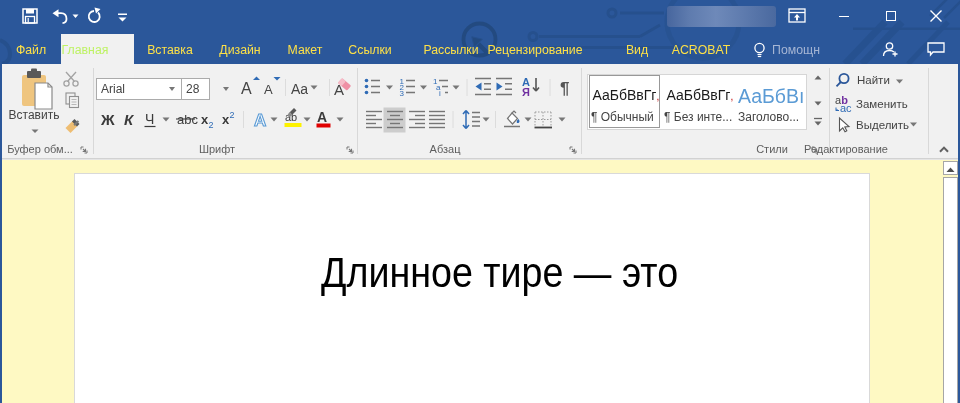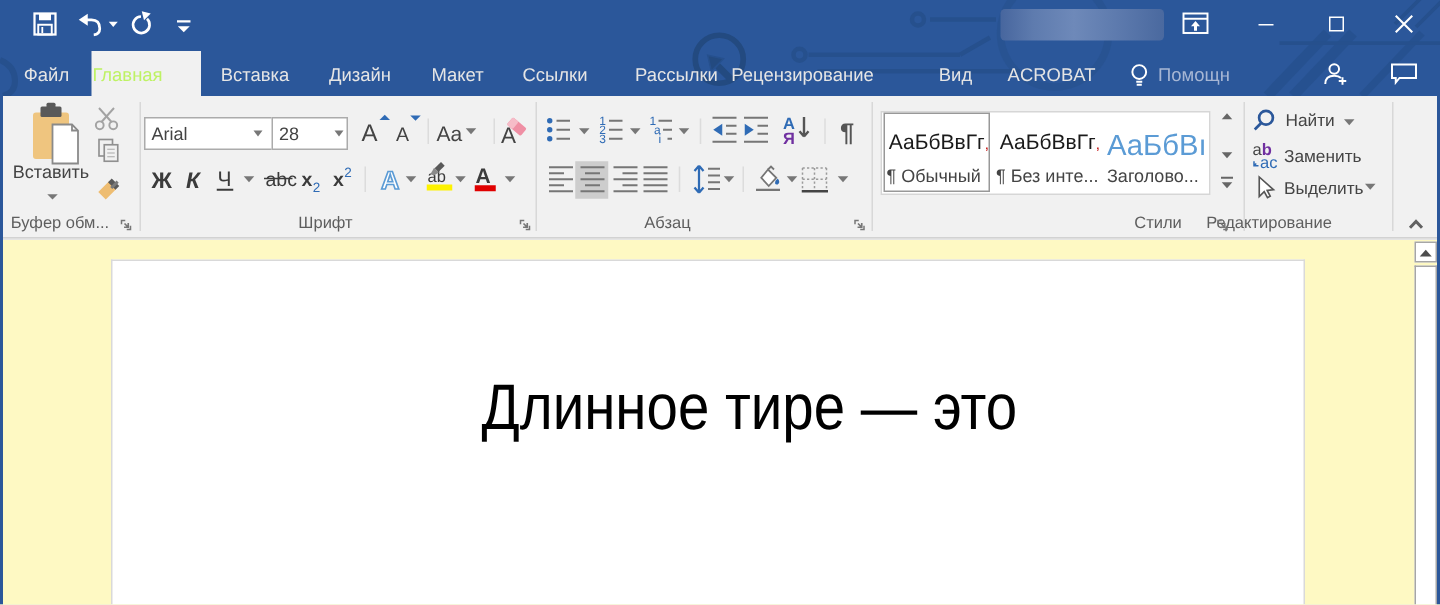--- a/index.html
+++ b/index.html
@@ -5,21 +5,21 @@
 html,body{width:960px;height:403px;overflow:hidden}
 body{font-family:"Liberation Sans",sans-serif;position:relative;background:#e5e5e5}
 .abs{position:absolute}
 
 #hdr{position:absolute;left:0;top:0;width:960px;height:64px;background:#2b579a;overflow:hidden}
 
 #title{position:absolute;top:9px;left:0;width:954px;text-align:center;font-size:12px;color:#fff;letter-spacing:0}
 #blur{position:absolute;left:667px;top:6px;width:109px;height:21px;border-radius:3px;
   background:linear-gradient(90deg,#47669e,#5e7bae 20%,#6e89b9 45%,#5e7bae 70%,#4a699f);}
 
-.tab{position:absolute;top:43px;font-size:12.3px;color:#e5e5e5;transform:translateX(-50%);white-space:nowrap}
+.tab{position:absolute;top:43px;font-size:12.3px;color:#fde047;transform:translateX(-50%);white-space:nowrap}
 #activetab{position:absolute;left:61px;top:34px;width:73px;height:30px;background:#f1f1f1}
 
 #ribbon{position:absolute;left:0;top:64px;width:960px;height:95px;background:#f1f1f1;border-bottom:1px solid #d2d2d2}
 .vsep{position:absolute;top:4px;height:86px;width:1px;background:#d8d8d8}
 .glabel{position:absolute;top:78.5px;font-size:11px;color:#5e5e5e;transform:translateX(-50%);white-space:nowrap}
 .combo{position:absolute;background:#fff;border:1px solid #ababab;font-size:12px;color:#444}
 .darr{position:absolute;width:0;height:0;border-left:3.5px solid transparent;border-right:3.5px solid transparent;border-top:4px solid #777}
 
 #doc{position:absolute;left:0;top:160px;width:960px;height:243px;background:#fef9c3}
 #page{position:absolute;left:74px;top:13px;width:796px;height:230px;background:#fff;border:1px solid #d9d9d9;border-bottom:none}
@@ -118,21 +118,21 @@
   <div class="vsep" style="left:581px"></div>
   <div class="vsep" style="left:829px"></div>
   <div class="vsep" style="left:928px"></div>
   <div class="glabel" style="left:40px">Буфер обм...</div>
   <div class="glabel" style="left:217px">Шрифт</div>
   <div class="glabel" style="left:445px">Абзац</div>
   <div class="glabel" style="left:772px">Стили</div>
   <div class="glabel" style="left:846px">Редактирование</div>
 
   <div class="combo" style="left:96px;top:13.5px;width:93px;height:22px;line-height:20px;padding-left:4px">Arial</div>
-  <div class="combo" style="left:181px;top:13.5px;width:51px;height:22px;line-height:20px;padding-left:4px">28</div>
+  <div class="combo" style="left:181px;top:13.5px;width:29px;height:22px;line-height:20px;padding-left:4px">28</div>
   <div class="darr" style="left:169px;top:22.5px"></div>
   <div class="darr" style="left:223px;top:22.5px"></div>
 
   <div class="abs" style="left:587px;top:9.5px;width:220px;height:56px;background:#fff;border:1px solid #d6d6d6"></div>
   <div class="abs" style="left:588.5px;top:11px;width:71px;height:53px;background:#fff;border:1px solid #989898;box-shadow:inset 0 0 0 2px #fff"></div>
   <svg id="ribsvg" class="abs" style="left:0;top:0" width="960" height="95" viewBox="0 0 960 95">
       <g>
         <rect x="22" y="11" width="24" height="31" rx="2" fill="#efc57f"></rect>
         <rect x="27" y="7" width="14" height="7" rx="1" fill="#595959"></rect>
         <rect x="31" y="4.5" width="6" height="4" rx="1" fill="#595959"></rect>

